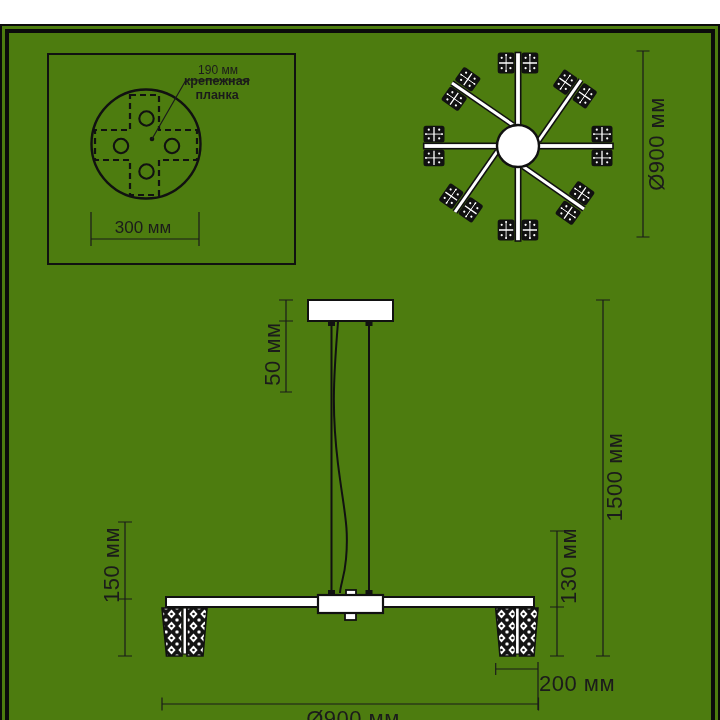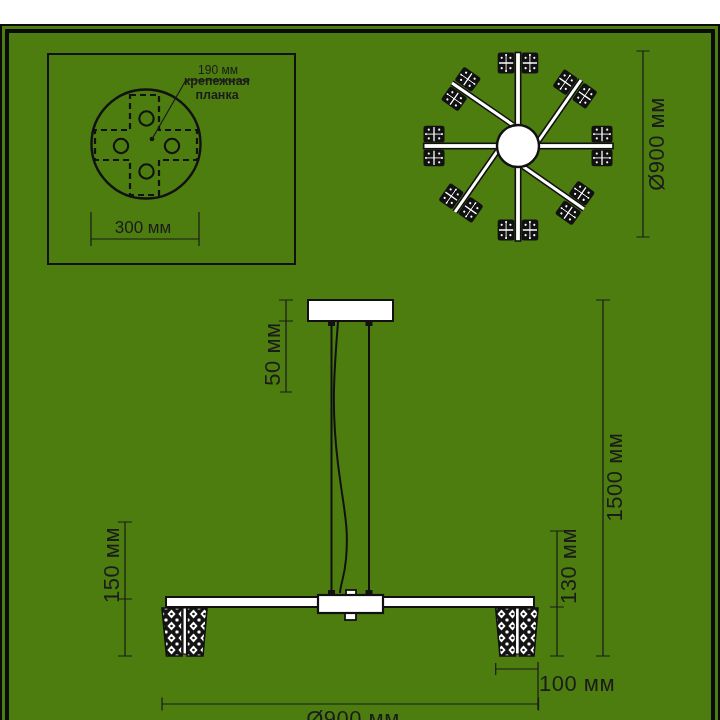--- a/index.html
+++ b/index.html
@@ -155,18 +155,18 @@
       <path d="M395.7,385 H438 M395.7,379 V391 M438,379 V391 M438,378 V426"></path>
 
       <path d="M62,420 H438.5 M62,413.5 V426.5 M438.5,413.5 V426.5"></path>
     </g>
   </svg>
 
   <div class="lbl dim rot" style="left:218px;top:319px;width:110px;height:22px;">50 мм</div>
   <div class="lbl dim rot" style="left:57px;top:530px;width:110px;height:22px;">150 мм</div>
   <div class="lbl dim rot" style="left:514px;top:531px;width:110px;height:22px;">130 мм</div>
   <div class="lbl dim rot" style="left:560px;top:442px;width:110px;height:22px;">1500 мм</div>
-  <div class="lbl dim" style="left:522px;top:649px;width:110px;height:22px;">100 мм</div>
+  <div class="lbl dim" style="left:522px;top:649px;width:110px;height:22px;">200 мм</div>
   <div class="lbl dim" style="left:298px;top:684px;width:110px;height:22px;">Ø900 мм</div>
 
   <div class="frame-inner"></div>
   <div class="frame-outer"></div>
 </div>
 
 </body></html>

